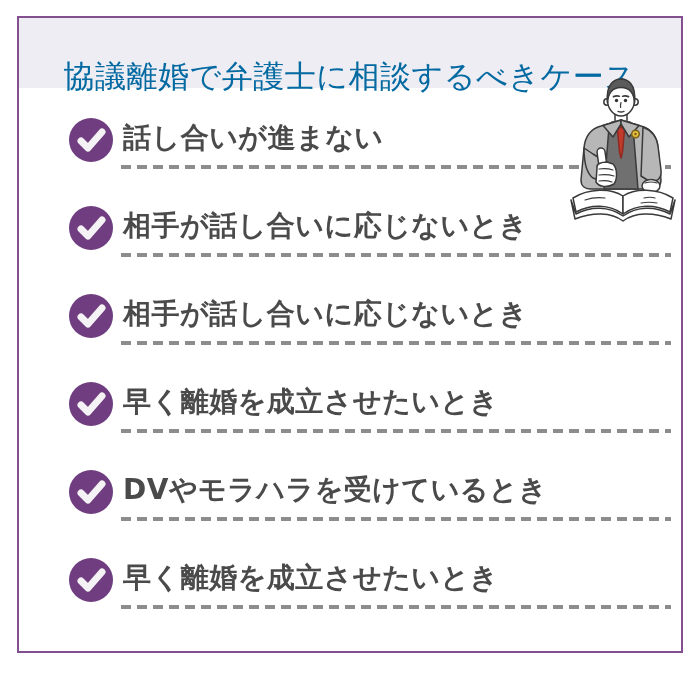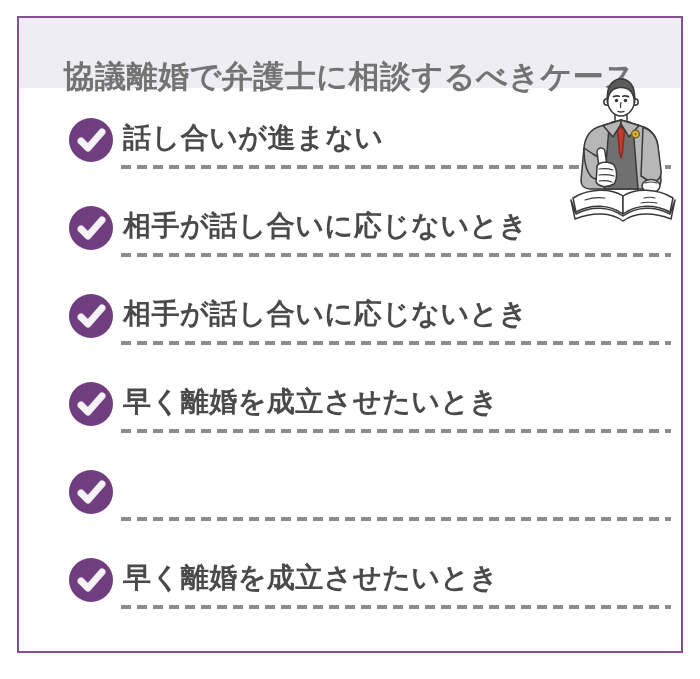--- a/index.html
+++ b/index.html
@@ -10,21 +10,21 @@
   }
   .card{
     position:absolute;left:17px;top:16px;width:662px;height:633px;
     background:#ffffff;border:2px solid #82508f;
   }
   .card-header{
     position:absolute;left:0;top:0;width:100%;height:70px;
     background:#eeedf4;display:flex;align-items:center;justify-content:center;
   }
   .card-title{
-    color:#737373;font-size:31px;font-weight:700;letter-spacing:.5px;
+    color:#0369a1;font-size:31px;font-weight:400;letter-spacing:.5px;
     white-space:nowrap;
     margin-top:48px;
   }
   .row{
     position:absolute;left:0;width:100%;height:88px;
     display:flex;align-items:center;margin-left:32px;
   }
   .row-0{top:78px}.row-1{top:166px}.row-2{top:254px}
   .row-3{top:342px}.row-4{top:430px}.row-5{top:518px}
   .check{
@@ -95,20 +95,21 @@
     <span class="item-label">早く離婚を成立させたいとき</span>
     <span class="dash"></span>
   </div>
 
   <div class="row row-4">
     <span class="check">
       <svg width="44" height="44" viewBox="0 0 44 44">
           <path d="M12 23 L19 30 L33 14" fill="none" stroke="#f4f2f4" stroke-width="7" stroke-linecap="round" stroke-linejoin="round"></path>
         </svg>
     </span>
+    <span class="item-label">DVやモラハラを受けているとき</span>
     <span class="dash"></span>
   </div>
 
   <div class="row row-5">
     <span class="check">
       <svg width="44" height="44" viewBox="0 0 44 44">
           <path d="M12 23 L19 30 L33 14" fill="none" stroke="#f4f2f4" stroke-width="7" stroke-linecap="round" stroke-linejoin="round"></path>
         </svg>
     </span>
     <span class="item-label">早く離婚を成立させたいとき</span>

